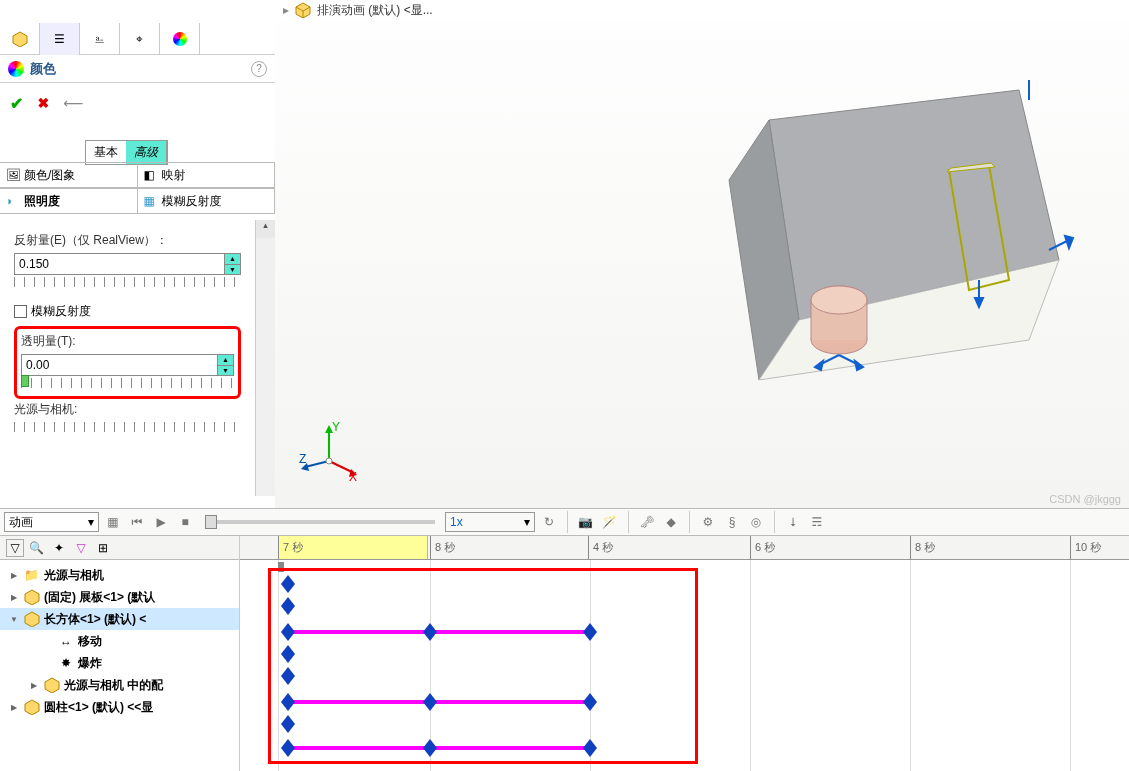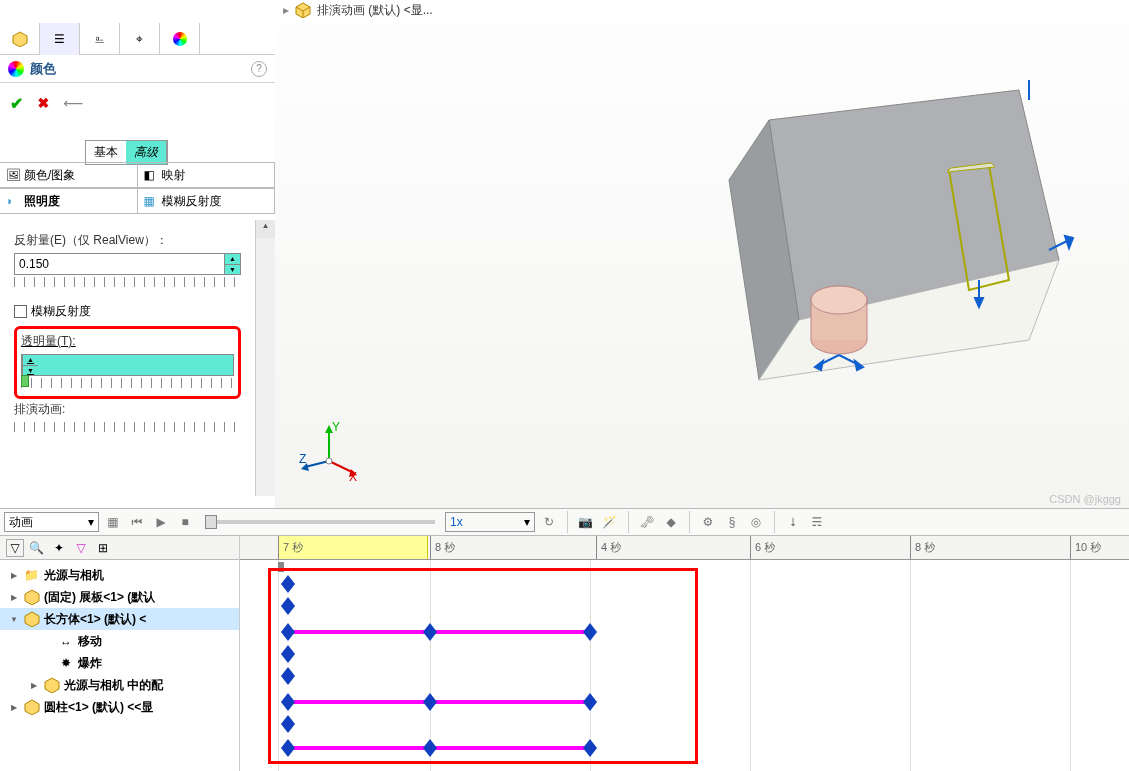--- a/index.html
+++ b/index.html
@@ -30,21 +30,21 @@
 
 .props-wrap { position:absolute; top:220px; left:0; width:255px; padding:10px 14px; }
 .label { margin:2px 0 4px; color:#333;}
 .spinner-box { display:flex; border:1px solid #888; height:22px; background:#5eead4;}
 .spinner-box input { flex:1; border:none; padding:0 4px; font-size:12px; outline:none;}
 .spinner-box .spinarrows { width:16px; border-left:1px solid #888; display:flex; flex-direction:column;}
 .spinner-box .spinarrows div { flex:1; font-size:7px; text-align:center; line-height:9px; border-bottom:1px solid #888;}
 .spinner-box .spinarrows div:last-child { border:none;}
 .ticks { height:10px; background:repeating-linear-gradient(90deg,#888 0 1px,transparent 1px 10px); margin-top:2px;}
 .checkbox-row { display:flex; align-items:center; gap:4px; margin-top:16px;}
-.red-highlight { border:3px solid #ff0000; border-radius:6px; padding:4px 4px 8px; margin-top:6px;text-decoration:underline;}
+.red-highlight { border:3px solid #ff0000; border-radius:6px; padding:4px 4px 8px; margin-top:6px;}
 
 .scroll-col { position:absolute; top:220px; left:255px; width:20px; bottom:275px; background:#f0f0f0; border-left:1px solid #ccc;}
 .scroll-col .arrow { height:18px; text-align:center; font-size:9px; color:#555; background:#e8e8e8;}
 
 .viewport { position:absolute; top:20px; left:275px; right:0; bottom:260px; background:linear-gradient(#fefefe,#f4f4f2);}
 .coord-gizmo { position:absolute; bottom:30px; left:24px; width:60px; height:60px;}
 .watermark { position:absolute; right:8px; bottom:6px; color:#c0c0c0; font-size:11px;}
 
 .anim-toolbar { position:absolute; left:0; top:508px; width:1129px; height:28px; border-top:1px solid #bbb; border-bottom:1px solid #bbb; background:#f9f9f7; display:flex; align-items:center; gap:4px; padding:0 4px;}
 .anim-toolbar .dropdown { height:20px; border:1px solid #999; background:#fff; display:flex; align-items:center; padding:0 4px; gap:4px;}
@@ -160,31 +160,32 @@
   <div class="ticks"></div>
 
   <div class="checkbox-row">
     <span style="width:13px;height:13px;border:1px solid #666;display:inline-block"></span>
     <span>模糊反射度</span>
   </div>
 
   <div class="red-highlight">
     <div class="label" style="margin-top:0">透明量(T):</div>
     <div class="spinner-box">
+      <input value="0.00" style="">
       <div class="spinarrows">
           <div>▲</div>
           <div>▼</div>
         </div>
     </div>
     <div class="ticks" style="position:relative">
         <span style="position:absolute;left:0;top:-3px;width:8px;height:12px;background:#6c6;border:1px solid #393"></span>
       </div>
   </div>
 
-  <div class="label">排演动画:</div>
+  <div class="label">光源与相机:</div>
   <div class="ticks"></div>
 </div>
 
 <div class="scroll-col">
   <div class="arrow">▴</div>
 </div>
 
 <div class="viewport">
   <svg style="position:absolute;right:50px;top:60px" width="360" height="340">
     <polygon points="50,40 300,10 340,180 80,240" fill="#aeb0b3" stroke="#888"></polygon>
@@ -314,21 +315,21 @@
         <span class="txt">圆柱&lt;1&gt; (默认) &lt;&lt;显</span>
       </div>
   </div>
 </div>
 
 <div class="timeline">
   <div class="time-ruler">
     <div class="ruler-yellow"></div>
     <div class="ruler-seg" style="left:38px">7 秒</div>
     <div class="ruler-seg" style="left:190px">8 秒</div>
-    <div class="ruler-seg" style="left:356px">4 秒</div>
+    <div class="ruler-seg" style="left:348px">4 秒</div>
     <div class="ruler-seg" style="left:510px">6 秒</div>
     <div class="ruler-seg" style="left:670px">8 秒</div>
     <div class="ruler-seg" style="left:830px">10 秒</div>
   </div>
   <div class="time-body">
     <div class="gridcol" style="left:38px"></div>
     <div class="gridcol" style="left:190px"></div>
     <div class="gridcol" style="left:350px"></div>
     <div class="gridcol" style="left:510px"></div>
     <div class="gridcol" style="left:670px"></div>

